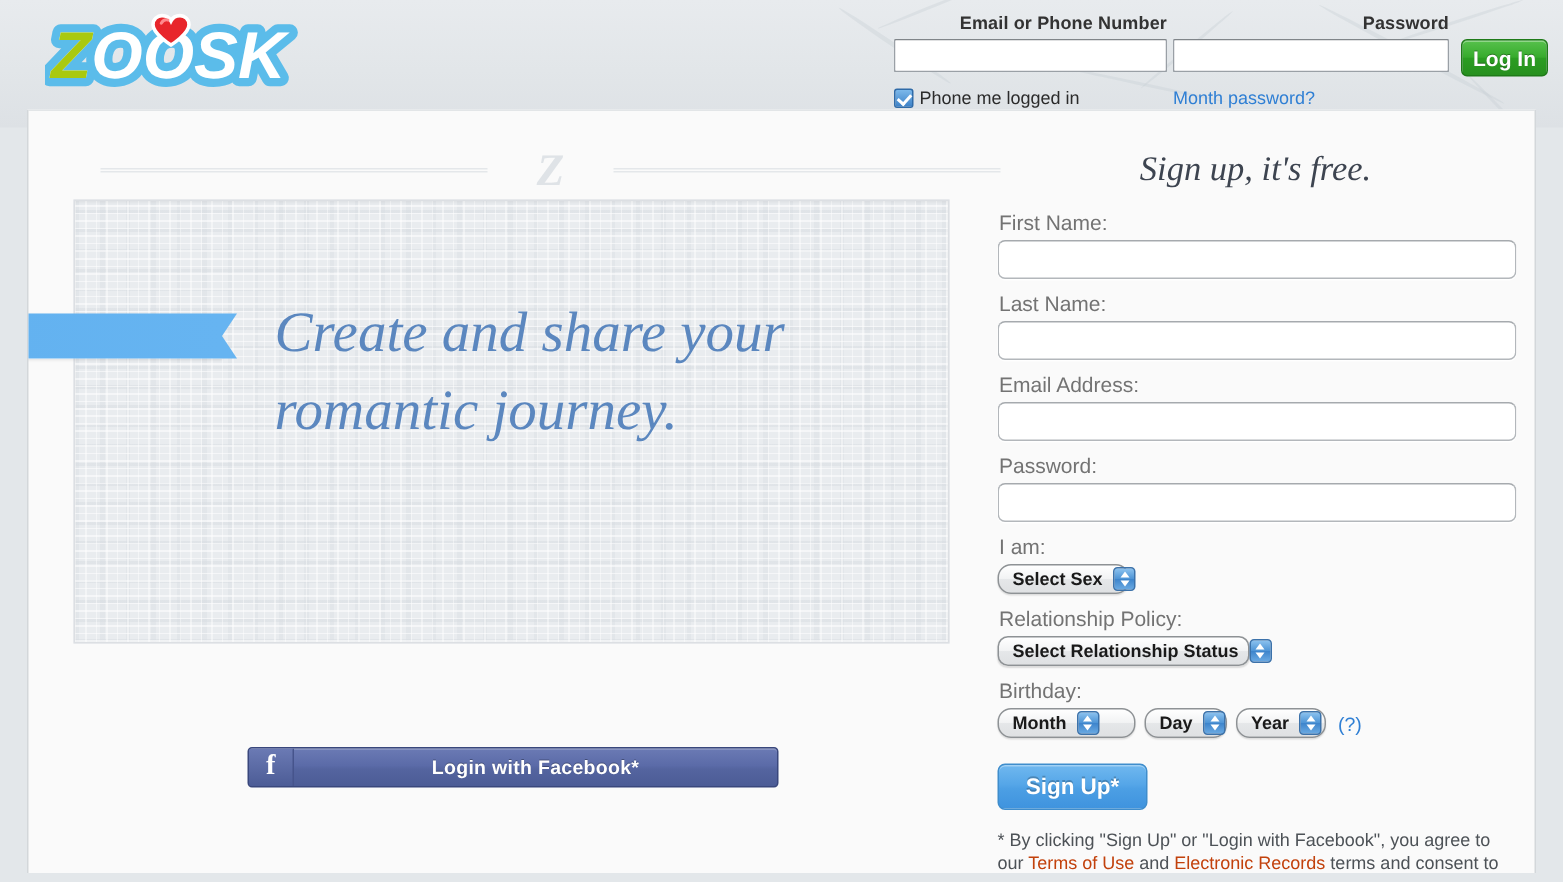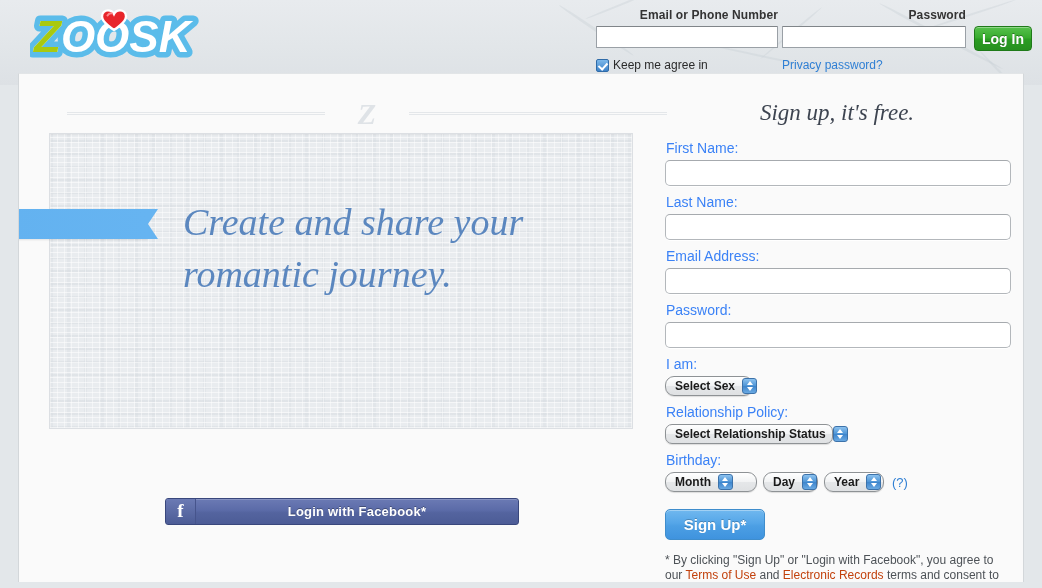--- a/index.html
+++ b/index.html
@@ -257,21 +257,21 @@
     font-style: italic;
     font-size: 23px;
     color: #3d4450;
     text-align: center;
     margin: 0 0 12px 0;
     padding-right: 16px;
     font-weight: normal;
   }
   .field-label {
     font-size: 14px;
-    color: #3b82f6;
+    color: #737373;
     line-height: 20px;
     margin: 0 0 2px 1px;
   }
   .text-input {
     display: block;
     width: 346px;
     height: 26px;
     border: 1px solid #b3b7bb;
     border-top-color: #a6aaae;
     border-radius: 5px;
@@ -413,24 +413,24 @@
       <input class="login-input" type="text" placeholder="" style="">
     </div>
 
     <div class="login-col" id="login-pass-col">
       <div class="login-label">Password</div>
       <input class="login-input" type="password" placeholder="" style="">
     </div>
 
     <div id="keepme">
       <span class="cbox checked"></span>
-      <span id="keepme-label">Keep me agree in</span>
-    </div>
-
-    <a id="forgot" href="#">Privacy password?</a>
+      <span id="keepme-label">Phone me logged in</span>
+    </div>
+
+    <a id="forgot" href="#">Month password?</a>
 
     <button id="login-btn">Log In</button>
   </div>
 </div>
 
 <div id="panel">
 
   <div id="divider">
     <div class="div-rule" id="div-rule-left"></div>
     <div id="div-mark">Z</div>

